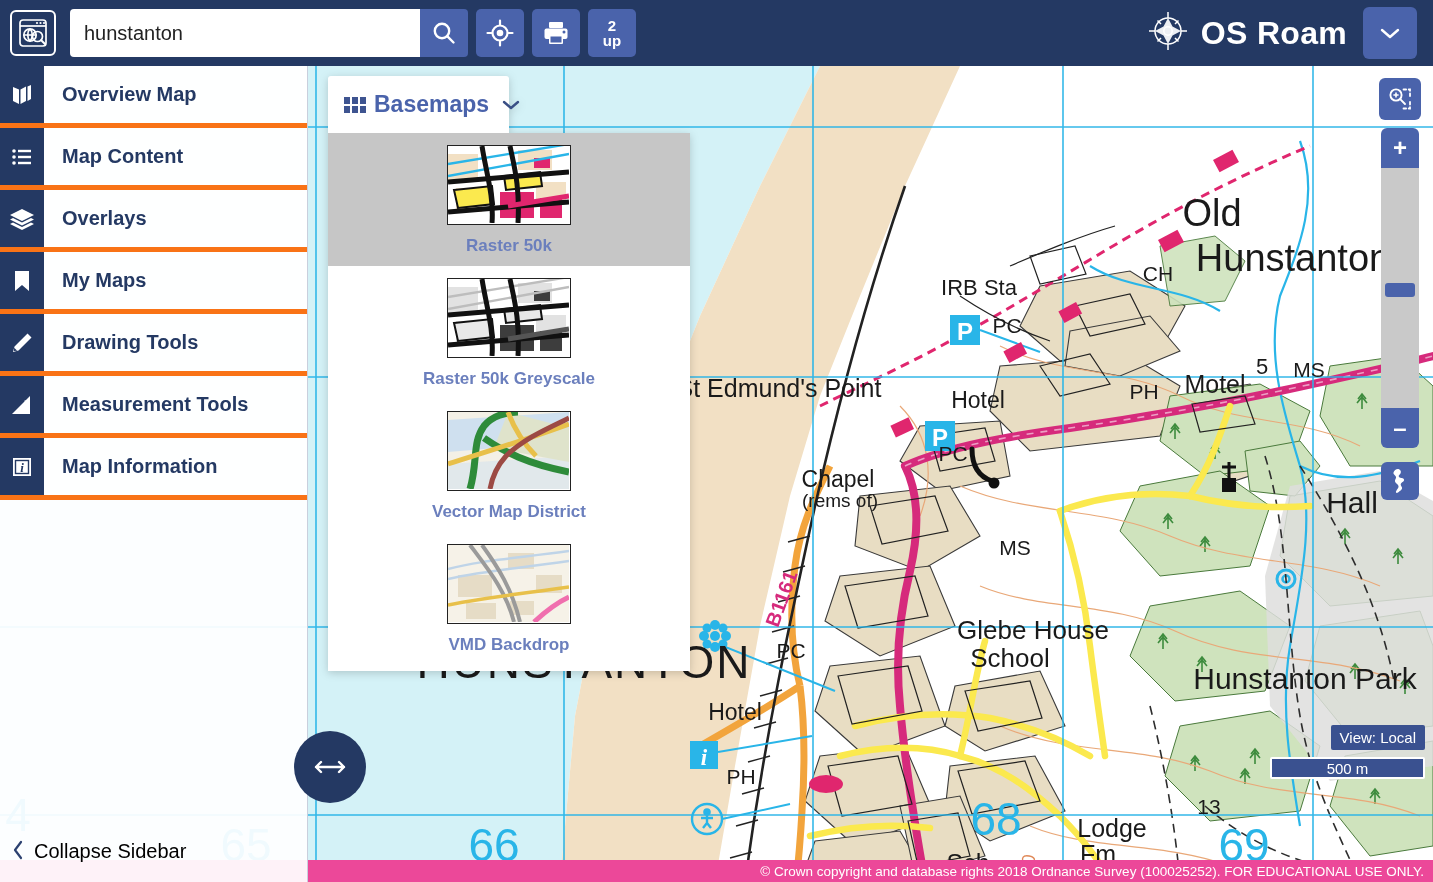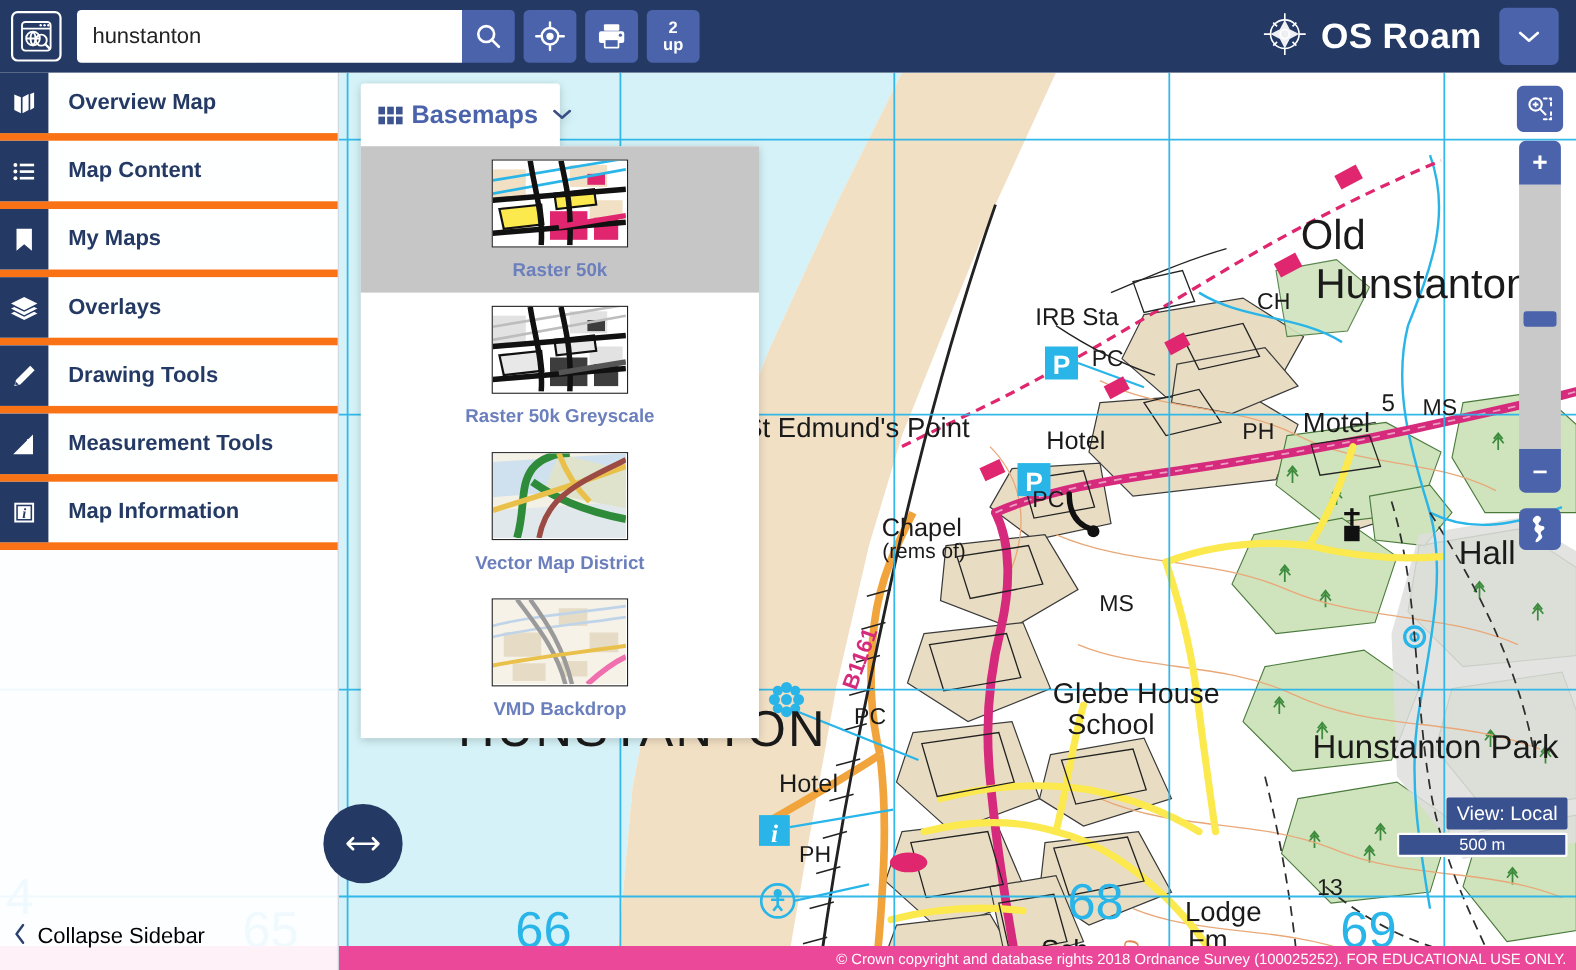--- a/index.html
+++ b/index.html
@@ -72,21 +72,21 @@
   #sidebar {
     position: absolute; top: 66px; left: 0; width: 308px; height: 816px;
     background: rgba(255,255,255,0.93);
     border-right: 1px solid #c9cfdd;
     z-index: 40;
     display: flex; flex-direction: column;
   }
   #sidebar-items { display: flex; flex-direction: column; }
   .side-item {
     display: flex; align-items: stretch; height: 62px;
-    border-bottom: 7px solid #f97316;
+    border-bottom: 5px solid #f97316;
     cursor: pointer; background: rgba(255,255,255,0.55);
   }
   .side-ico {
     width: 44px; flex: 0 0 44px; background: #243963;
     display: flex; align-items: center; justify-content: center;
     color: #fff;
   }
   .side-label {
     display: flex; align-items: center; padding-left: 18px;
     font-size: 20px; font-weight: bold; color: #243963;
@@ -162,21 +162,21 @@
     position: absolute; left: 4px; width: 30px; height: 14px;
     background: #4a63ab; border-radius: 3px; top: 115px; cursor: grab;
   }
   #gb-extent-btn {
     position: absolute; right: 14px; top: 462px; width: 38px; height: 38px;
     background: #4a63ab; border-radius: 6px; z-index: 30;
     display: flex; align-items: center; justify-content: center; cursor: pointer;
   }
   #view-badge {
     position: absolute; right: 8px; top: 725px; z-index: 30;
-    background: #3a5190; color: #fff; font-size: 18px;
+    background: #3a5190; color: #fff; font-size: 15px;
     padding: 4px 9px; border-radius: 2px;
   }
   #scale-bar {
     position: absolute; right: 8px; top: 757px; z-index: 30;
     width: 155px; height: 22px; background: #3a5190;
     border: 2px solid #fff; border-radius: 2px;
     color: #fff; font-size: 15px;
     display: flex; align-items: center; justify-content: center;
   }
   #attribution {
@@ -509,36 +509,36 @@
               <rect x="8" y="4.8" width="13" height="2.4"></rect>
               <rect x="8" y="10.8" width="13" height="2.4"></rect>
               <rect x="8" y="16.8" width="13" height="2.4"></rect>
             </svg>
         </span>
         <span class="side-label">Map Content</span>
       </div>
 
       <div class="side-item">
         <span class="side-ico">
-          <svg width="22" height="24" viewBox="0 0 22 24" fill="#fff">
-              <path d="M4 2 L18 2 L18 22 L11 16 L4 22 Z"></path>
-            </svg>
-        </span>
-        <span class="side-label">My Maps</span>
-      </div>
-
-      <div class="side-item">
-        <span class="side-ico">
           <svg width="26" height="24" viewBox="0 0 26 24" fill="#fff">
               <path d="M13 2 L25 8 L13 14 L1 8 Z"></path>
               <path d="M1 12.5 L13 18.5 L25 12.5 L22 11 L13 15.5 L4 11 Z"></path>
               <path d="M1 17 L13 23 L25 17 L22 15.5 L13 20 L4 15.5 Z"></path>
             </svg>
         </span>
         <span class="side-label">Overlays</span>
+      </div>
+
+      <div class="side-item">
+        <span class="side-ico">
+          <svg width="22" height="24" viewBox="0 0 22 24" fill="#fff">
+              <path d="M4 2 L18 2 L18 22 L11 16 L4 22 Z"></path>
+            </svg>
+        </span>
+        <span class="side-label">My Maps</span>
       </div>
 
       <div class="side-item">
         <span class="side-ico">
           <svg width="24" height="24" viewBox="0 0 24 24" fill="#fff">
               <path d="M17.5 2.5 L21.5 6.5 L8.5 19.5 L3 21 L4.5 15.5 Z M4.2 16.8 L3.9 20.1 L7.2 19.8 Z"></path>
             </svg>
         </span>
         <span class="side-label">Drawing Tools</span>
       </div>

